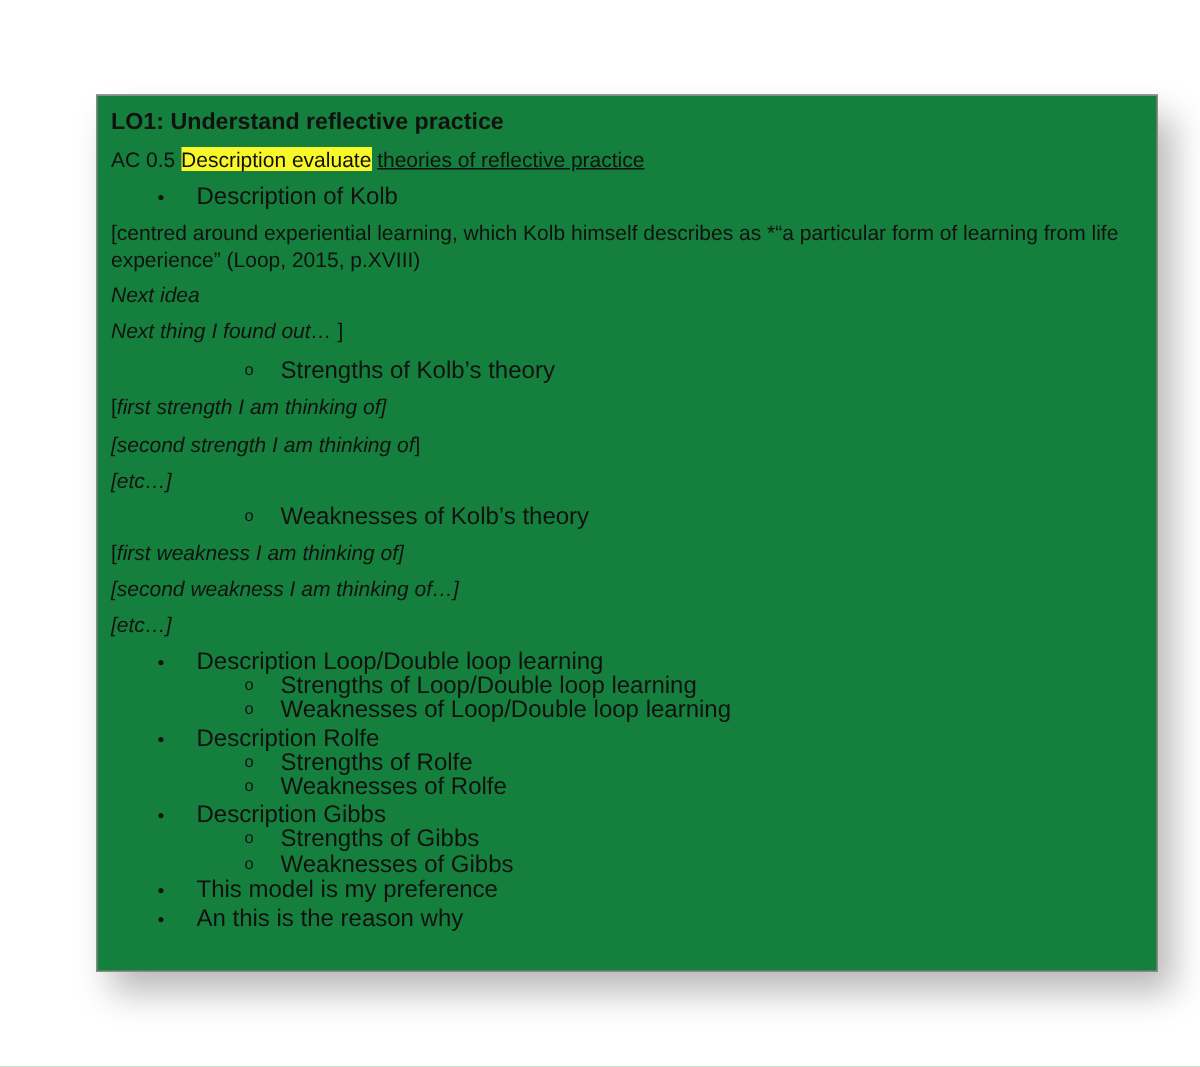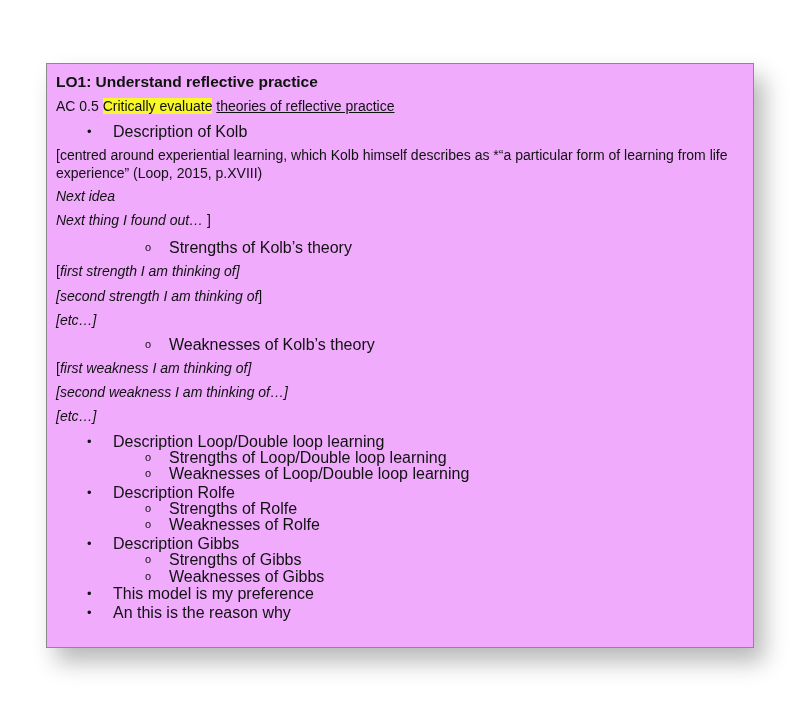--- a/index.html
+++ b/index.html
@@ -10,25 +10,25 @@
     body {
       width: 800px;
       height: 711px;
       position: relative;
       overflow: hidden;
       font-family: "Liberation Sans", sans-serif;
       color: #111111;
     }
     .page {
       position: absolute;
-      left: 46px;
+      left: 64px;
       top: 63px;
       width: 706px;
       height: 583px;
-      background: #f0abfc;
+      background: #15803d;
       border: 1px solid #8a8a8a;
       box-shadow: 10px 14px 22px rgba(0,0,0,0.28);
     }
     .line {
       position: absolute;
       left: 9px;
       font-size: 14px;
       line-height: 17px;
       white-space: nowrap;
     }
@@ -63,21 +63,21 @@
   </style>
 </head>
 <body>
 
 <div class="page">
 
   <div class="line title" style="top:9px;">LO1: Understand reflective practice</div>
 
   <div class="line" style="top:34px;">
     <span>AC 0.5</span>
-    <span class="hl">Critically evaluate</span>
+    <span class="hl">Description evaluate</span>
     <span class="ul">theories of reflective practice</span>
   </div>
 
   <span class="bullet" style="left:40px; top:59px;">•</span>
   <span class="btext" style="left:66px; top:59px;">Description of Kolb</span>
 
   <div class="line" style="top:83px;">[centred around experiential learning, which Kolb himself describes as *“a particular form of learning from life</div>
   <div class="line" style="top:101px;">experience” (Loop, 2015, p.XVIII)</div>
 
   <div class="line it" style="top:124px;">Next idea</div>

